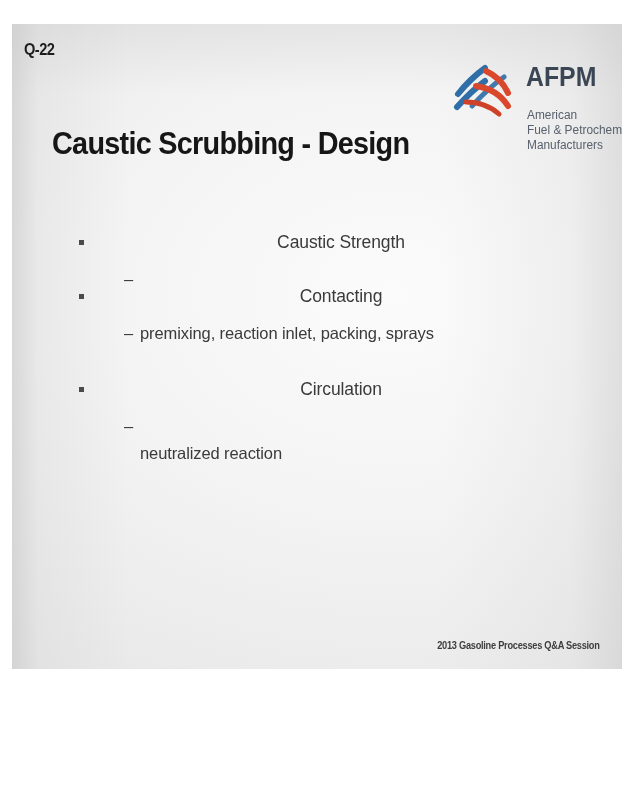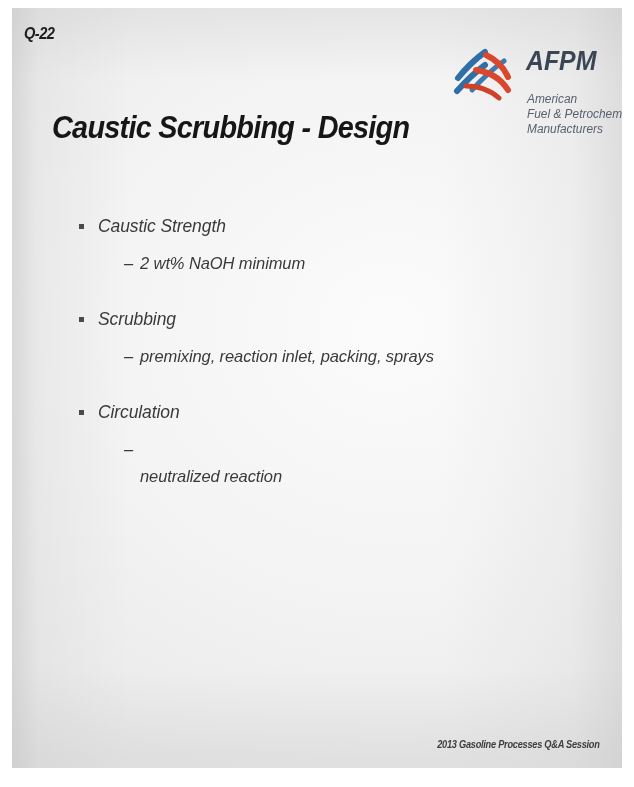--- a/index.html
+++ b/index.html
@@ -11,31 +11,30 @@
     width: 634px;
     height: 787px;
     overflow: hidden;
     font-family: "Liberation Sans", sans-serif;
   }
 
   
   #slide-root {
     position: absolute;
     left: 12px;
-    top: 8px;
+    top: 24px;
     width: 610px;
-    height: 760px;
+    height: 645px;
     background:
       radial-gradient(120% 85% at 62% 42%,
           #fbfbfb 0%,
           #f4f4f4 38%,
           #ececec 68%,
           #e2e2e2 100%);
     overflow: hidden;
-    font-style: italic;
   }
   
   #slide-root::before {
     content: "";
     position: absolute;
     inset: 0;
     background:
       linear-gradient(to right,
         rgba(195,195,195,0.55) 0px,
         rgba(214,214,214,0.30) 26px,
@@ -142,20 +141,21 @@
 
   .bullet-l1 {
     position: relative;
     padding-left: 24px;
     font-family: "Liberation Sans", sans-serif;
     font-size: 17.5px;
     color: #3a3a3a;
     line-height: 24px;
     letter-spacing: -0.1px;
     white-space: nowrap;
+    text-align: center;
   }
   .bullet-l1 .marker {
     position: absolute;
     left: 5px;
     top: 10px;
     width: 5px;
     height: 5px;
     background: #4a4a4a;
   }
   .bullet-l2 {
@@ -223,28 +223,27 @@
 
   <div id="body-content" class="layer">
 
     <div class="bullet-group">
       <div class="bullet-l1">
         <span class="marker"></span>
         <span>Caustic Strength</span>
       </div>
       <div class="bullet-l2">
         <span class="dash">–</span>
-        <span>2 wt% NaOH minimum</span>
       </div>
     </div>
 
     <div class="bullet-group">
       <div class="bullet-l1">
         <span class="marker"></span>
-        <span>Scrubbing</span>
+        <span>Contacting</span>
       </div>
       <div class="bullet-l2">
         <span class="dash">–</span>
         <span>premixing, reaction inlet, packing, sprays</span>
       </div>
     </div>
 
     <div class="bullet-group">
       <div class="bullet-l1">
         <span class="marker"></span>

